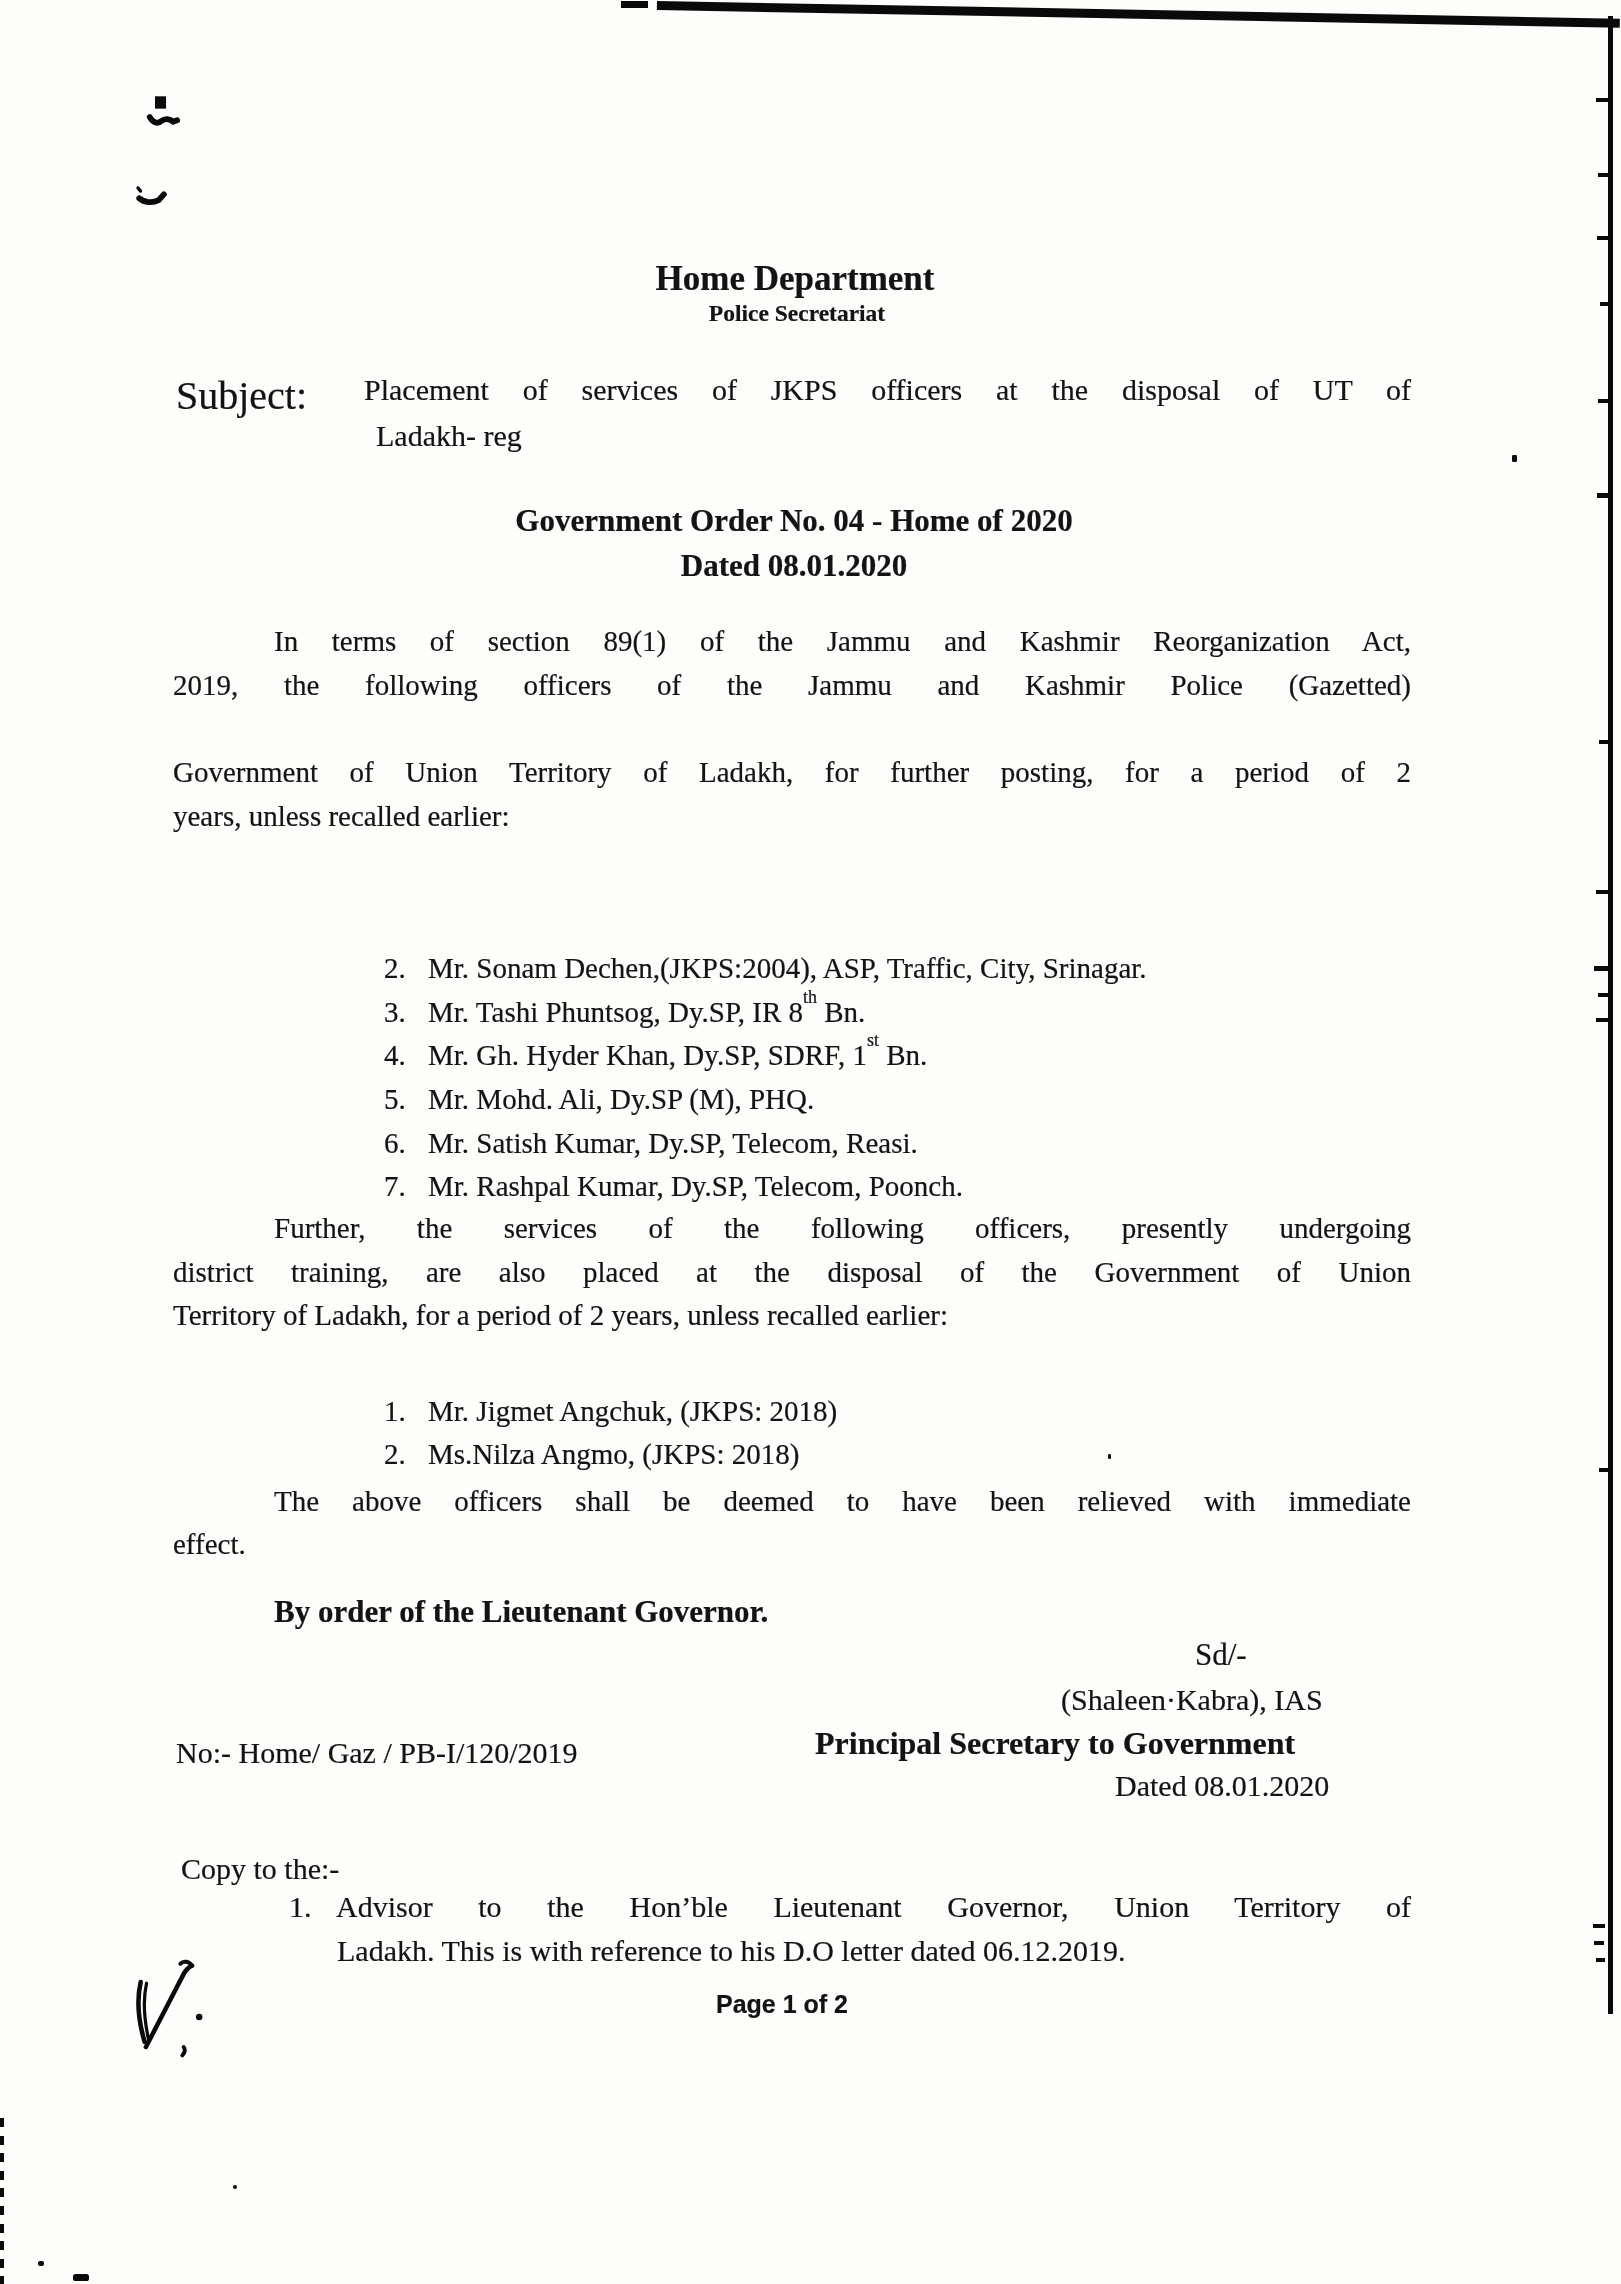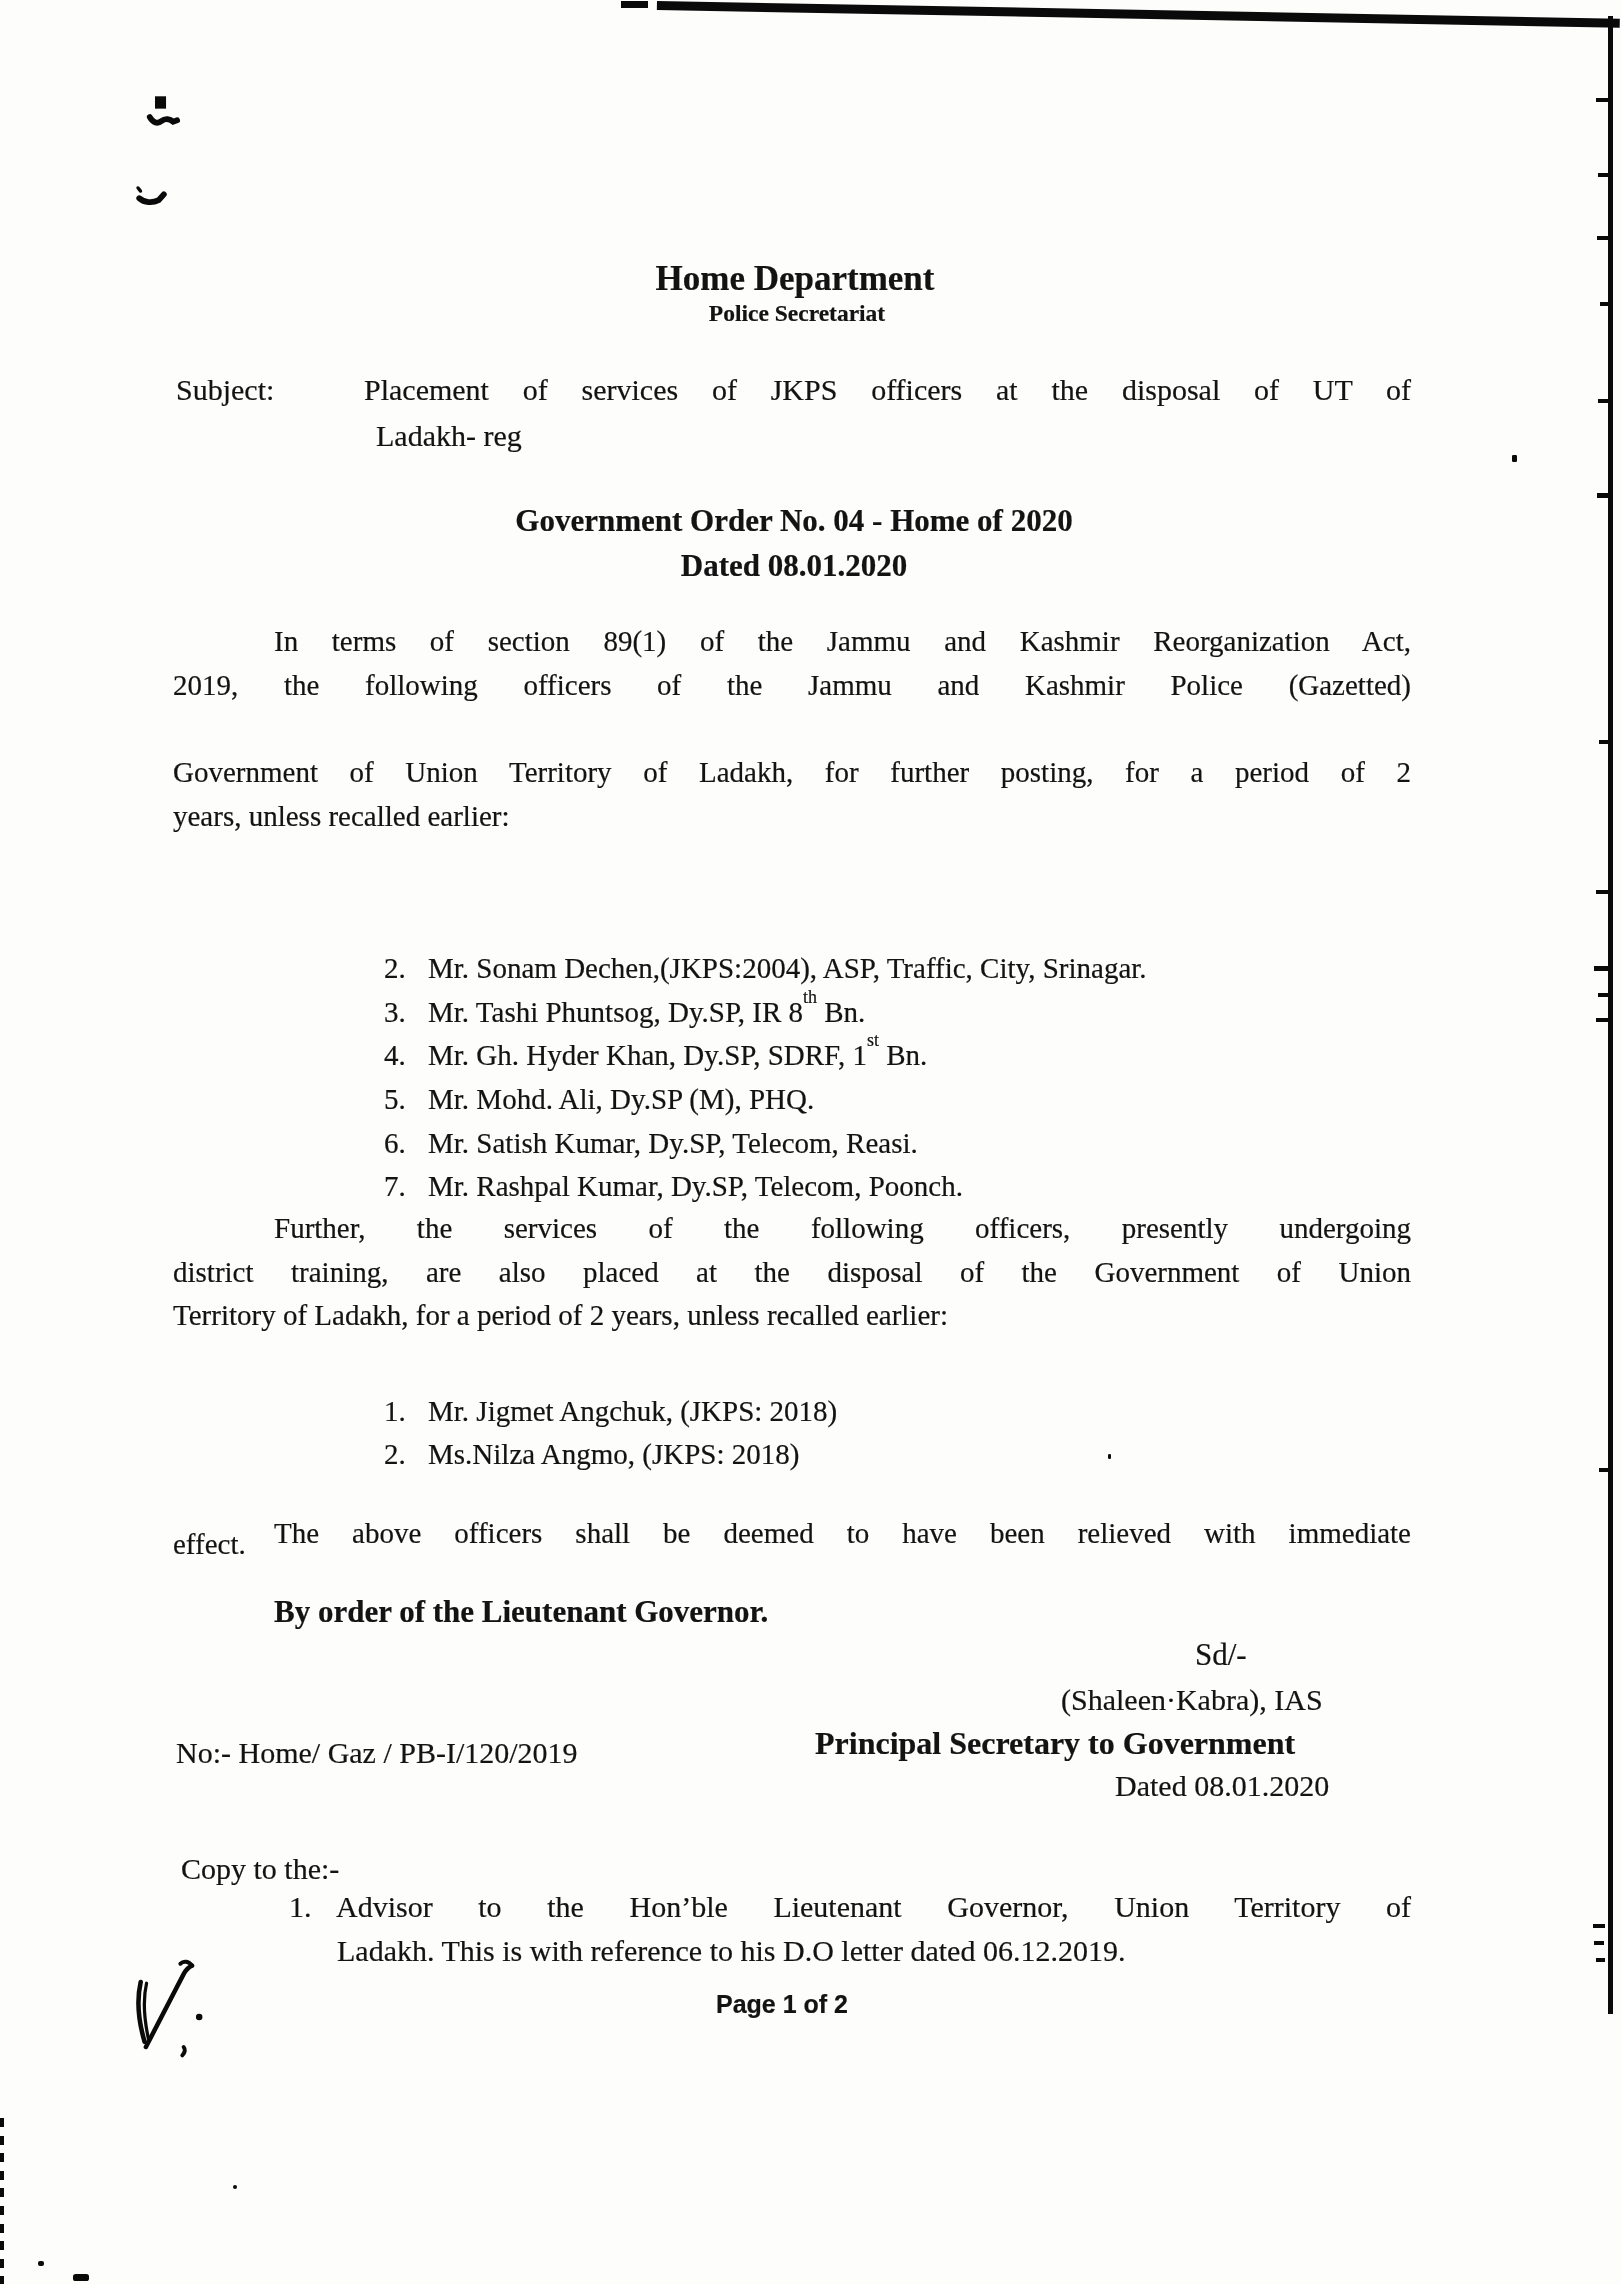--- a/index.html
+++ b/index.html
@@ -66,21 +66,21 @@
     <path d="M27 40 C21 66 23 94 30 126" stroke="#0a0a0a" stroke-width="5" fill="none" stroke-linecap="round"></path>
     <path d="M26 138 C44 104 64 64 84 26 C88 19 92 15 97 13" stroke="#0a0a0a" stroke-width="7" fill="none" stroke-linecap="round"></path>
     <path d="M97 13 C92 6 84 5 79 10" stroke="#0a0a0a" stroke-width="6" fill="none" stroke-linecap="round"></path>
     <circle cx="108" cy="92" r="5" fill="#0a0a0a"></circle>
     <path d="M84 138 c3 4 2 9 -2 13" stroke="#0a0a0a" stroke-width="6" fill="none" stroke-linecap="round"></path>
   </svg>
 
   <div class="t bold center" style="left:795px;top:258px;font-size:35px;">Home Department</div>
   <div class="t bold center" style="left:797px;top:300px;font-size:23.5px;">Police Secretariat</div>
 
-  <div class="t" style="left:176px;top:372px;font-size:30px;">Subject:</div>
+  <div class="t" style="left:176px;top:372px;font-size:40px;">Subject:</div>
   <div class="t just" style="left:364px;top:372px;width:1047px;font-size:30px;">Placement of services of JKPS officers at the disposal of UT of</div>
   <div class="t" style="left:364px;top:418px;font-size:30px;margin-left:12px;">Ladakh- reg</div>
 
   <div class="t bold center" style="left:794px;top:503px;font-size:31px;">Government Order No. 04 - Home of 2020</div>
   <div class="t bold center" style="left:794px;top:548px;font-size:31px;">Dated 08.01.2020</div>
 
   <div class="t just" style="left:274px;top:624px;width:1137px;">In terms of section 89(1) of the Jammu and Kashmir Reorganization Act,</div>
   <div class="t just" style="left:173px;top:668px;width:1238px;">2019, the following officers of the Jammu and Kashmir Police (Gazetted)</div>
   <div class="t just" style="left:173px;top:755px;width:1238px;">Government of Union Territory of Ladakh, for further posting, for a period of 2</div>
   <div class="t" style="left:173px;top:799px;">years, unless recalled earlier:</div>
@@ -108,21 +108,21 @@
   <div class="t just" style="left:173px;top:1255px;width:1238px;">district training, are also placed at the disposal of the Government of Union</div>
   <div class="t" style="left:173px;top:1298px;">Territory of Ladakh, for a period of 2 years, unless recalled earlier:</div>
 
   <div class="t" style="left:355px;top:1360px;">
     <span class="num">1.</span><span>Mr. Jigmet Angchuk, (JKPS: 2018)</span>
   </div>
   <div class="t" style="left:355px;top:1403px;">
     <span class="num">2.</span><span>Ms.Nilza Angmo, (JKPS: 2018)</span>
   </div>
 
-  <div class="t just" style="left:274px;top:1516px;width:1137px;">The above officers shall be deemed to have been relieved with immediate</div>
+  <div class="t just" style="left:274px;top:1484px;width:1137px;">The above officers shall be deemed to have been relieved with immediate</div>
   <div class="t" style="left:173px;top:1527px;">effect.</div>
 
   <div class="t bold" style="left:274px;top:1594px;font-size:31px;">By order of the Lieutenant Governor.</div>
   <div class="t" style="left:1195px;top:1637px;font-size:31px;">Sd/-</div>
   <div class="t" style="left:1061px;top:1682px;font-size:30px;">(Shaleen·Kabra), IAS</div>
   <div class="t bold" style="left:815px;top:1725px;font-size:32px;">Principal Secretary to Government</div>
   <div class="t" style="left:176px;top:1735px;font-size:30px;">No:- Home/ Gaz / PB-I/120/2019</div>
   <div class="t" style="left:1115px;top:1768px;font-size:30px;">Dated 08.01.2020</div>
 
   <div class="t" style="left:181px;top:1851px;font-size:30px;">Copy to the:-</div>

